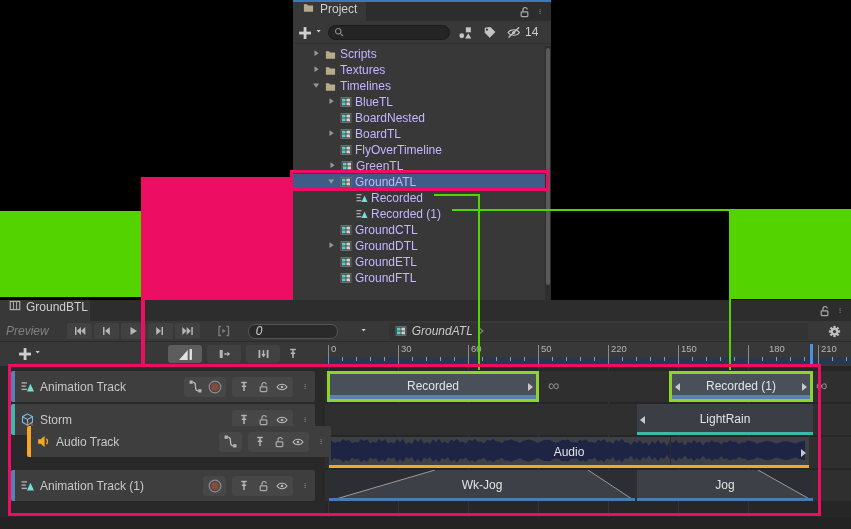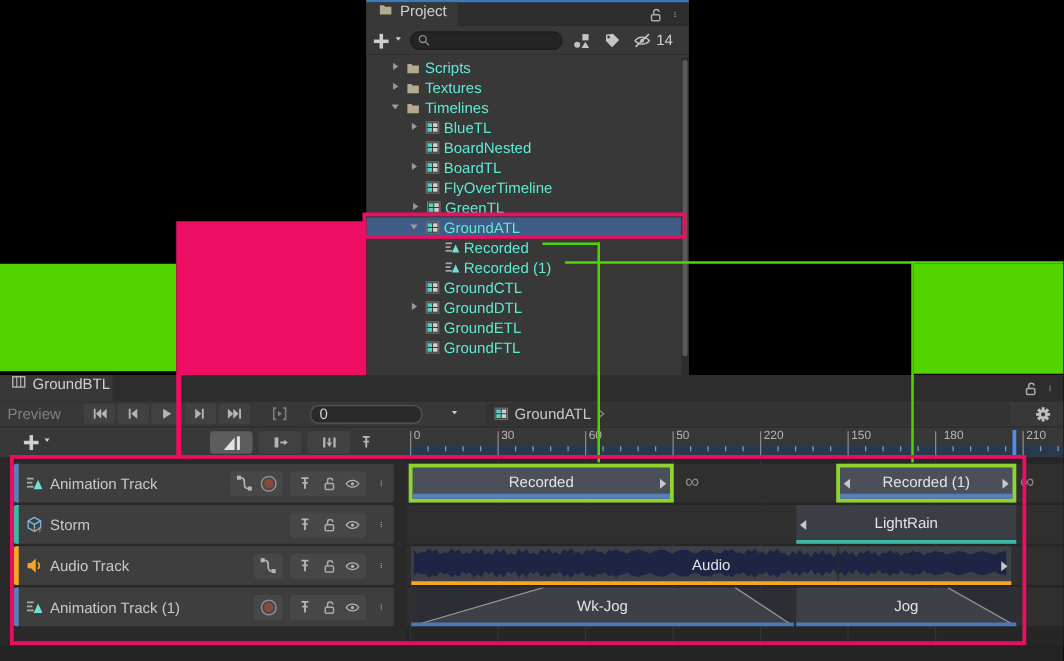--- a/index.html
+++ b/index.html
@@ -10,30 +10,30 @@
   #project-panel{position:absolute;left:293px;top:0;width:258px;height:300px;background:#383838;
     border-top:2px solid #3a79bb;box-sizing:border-box;}
   .p-tabbar{height:19px;background:#2d2d2d;display:flex;align-items:center;}
   .tab{height:100%;background:#383838;display:flex;align-items:flex-start;gap:5px;padding:0 9px;color:#cfcfcf;}
   .winbtns{margin-left:auto;display:flex;align-items:center;gap:9px;padding-right:7px;}
   .p-toolbar{height:23px;background:#383838;display:flex;align-items:center;padding:0 5px;gap:4px;
     border-bottom:1px solid #303030;box-sizing:border-box;}
   .searchbox{width:122px;height:15px;background:#242424;border:1px solid #1c1c1c;border-radius:8px;
     display:flex;align-items:center;padding:0 5px;gap:3px;box-sizing:border-box;}
   #project-tree{position:absolute;left:0;top:44px;width:258px;height:256px;overflow:hidden;}
-  .trow{height:16px;display:flex;align-items:center;color:#5eead4;white-space:nowrap;}
+  .trow{height:16px;display:flex;align-items:center;color:#c4b5fd;white-space:nowrap;}
   .trow .arrow{width:12px;display:flex;justify-content:center;flex:none;}
   .trow .ticon{width:13px;flex:none;margin:0 3px 0 1px;display:flex;justify-content:center;}
   #p-scroll{position:absolute;right:0;top:44px;width:6px;height:256px;background:#2e2e2e;}
   #p-thumb{position:absolute;left:1px;top:2px;width:4px;height:237px;background:#5a5a5a;border-radius:2px;}
   
   #timeline-panel{position:absolute;left:0;top:300px;width:851px;height:229px;background:#232323;}
   .t-tabbar{height:21px;background:#2d2d2d;display:flex;align-items:center;position:relative;}
   .t-toolbar1{height:21px;background:#383838;border-bottom:1px solid #2b2b2b;display:flex;align-items:center;
-    padding:0 6px;gap:12px;box-sizing:border-box;}
+    padding:0 6px;gap:12px;box-sizing:border-box;font-style:italic;}
   .tbtn{width:25px;height:16px;background:#414141;border-radius:2px;display:flex;align-items:center;
     justify-content:center;flex:none;}
   .preview{color:#818181;margin-right:6px;}
   .framefield{width:90px;height:15px;background:#2a2a2a;border:1px solid #555;border-radius:7px;
     color:#cfcfcf;display:flex;align-items:center;padding:0 7px;margin-left:5px;box-sizing:border-box;}
   .crumbbar{flex:1;height:17px;background:#333333;display:flex;align-items:center;gap:5px;
     padding:0 6px;margin-left:8px;}
   .t-toolbar2{height:24px;background:#383838;position:relative;}
   #ruler{position:absolute;left:325px;top:0;width:526px;height:24px;overflow:hidden;}
   #ruler .strip{position:absolute;left:0;right:0;bottom:2px;height:7px;background:#26394f;}
@@ -251,21 +251,21 @@
           <div class="mintick" style="left: 311px;"></div>
           <div class="mintick" style="left: 325px;"></div>
           <div class="mintick" style="left: 339px;"></div>
           <div class="majtick" style="left: 353px;"></div>
           <div class="ruler-label" style="left: 356px;">150</div>
           <div class="mintick" style="left: 367px;"></div>
           <div class="mintick" style="left: 381px;"></div>
           <div class="mintick" style="left: 395px;"></div>
           <div class="mintick" style="left: 409px;"></div>
           <div class="majtick" style="left: 423px;"></div>
-          <div class="ruler-label" style="left: 430px;">180</div>
+          <div class="ruler-label" style="left: 444px;">180</div>
           <div class="mintick" style="left: 437px;"></div>
           <div class="mintick" style="left: 451px;"></div>
           <div class="mintick" style="left: 465px;"></div>
           <div class="mintick" style="left: 479px;"></div>
           <div class="majtick" style="left: 493px;"></div>
           <div class="ruler-label" style="left: 496px;">210</div>
           <div class="mintick" style="left: 507px;"></div>
           <div class="mintick" style="left: 521px;"></div>
           <div style="position: absolute; left: 485px; top: 2px; width: 3px; height: 20px; background: rgb(79, 143, 224);"></div>
         </div>
@@ -424,21 +424,21 @@
             <div class="kebab-slot">
               <svg width="5" height="13" viewBox="0 0 12 12">
                 <g fill="#b5b5b5">
                   <circle cx="2.5" cy="2" r="1.2"></circle>
                   <circle cx="2.5" cy="6" r="1.2"></circle>
                   <circle cx="2.5" cy="10" r="1.2"></circle>
                 </g>
               </svg>
             </div>
           </div>
-          <div class="hrow" style="top: 71px;">
+          <div class="hrow" style="top: 60px; margin-left: 16px;">
             <div class="cbar" style="background: rgb(245, 166, 35);"></div>
             <div class="ic" style="margin-left: 6px;">
               <svg width="13" height="13" viewBox="0 0 12 12">
                 <polygon points="1,4 3.5,4 7,0.8 7,11.2 3.5,8 1,8" fill="#f5a623"></polygon>
                 <path d="M8.6 3.5 Q10.8 6 8.6 8.5" fill="none" stroke="#f5a623" stroke-width="1.2"></path>
               </svg>
             </div>
             <div class="hlabel">Audio Track</div>
             <div class="btngroup">
               <div class="ic" style="width: 17px;">

